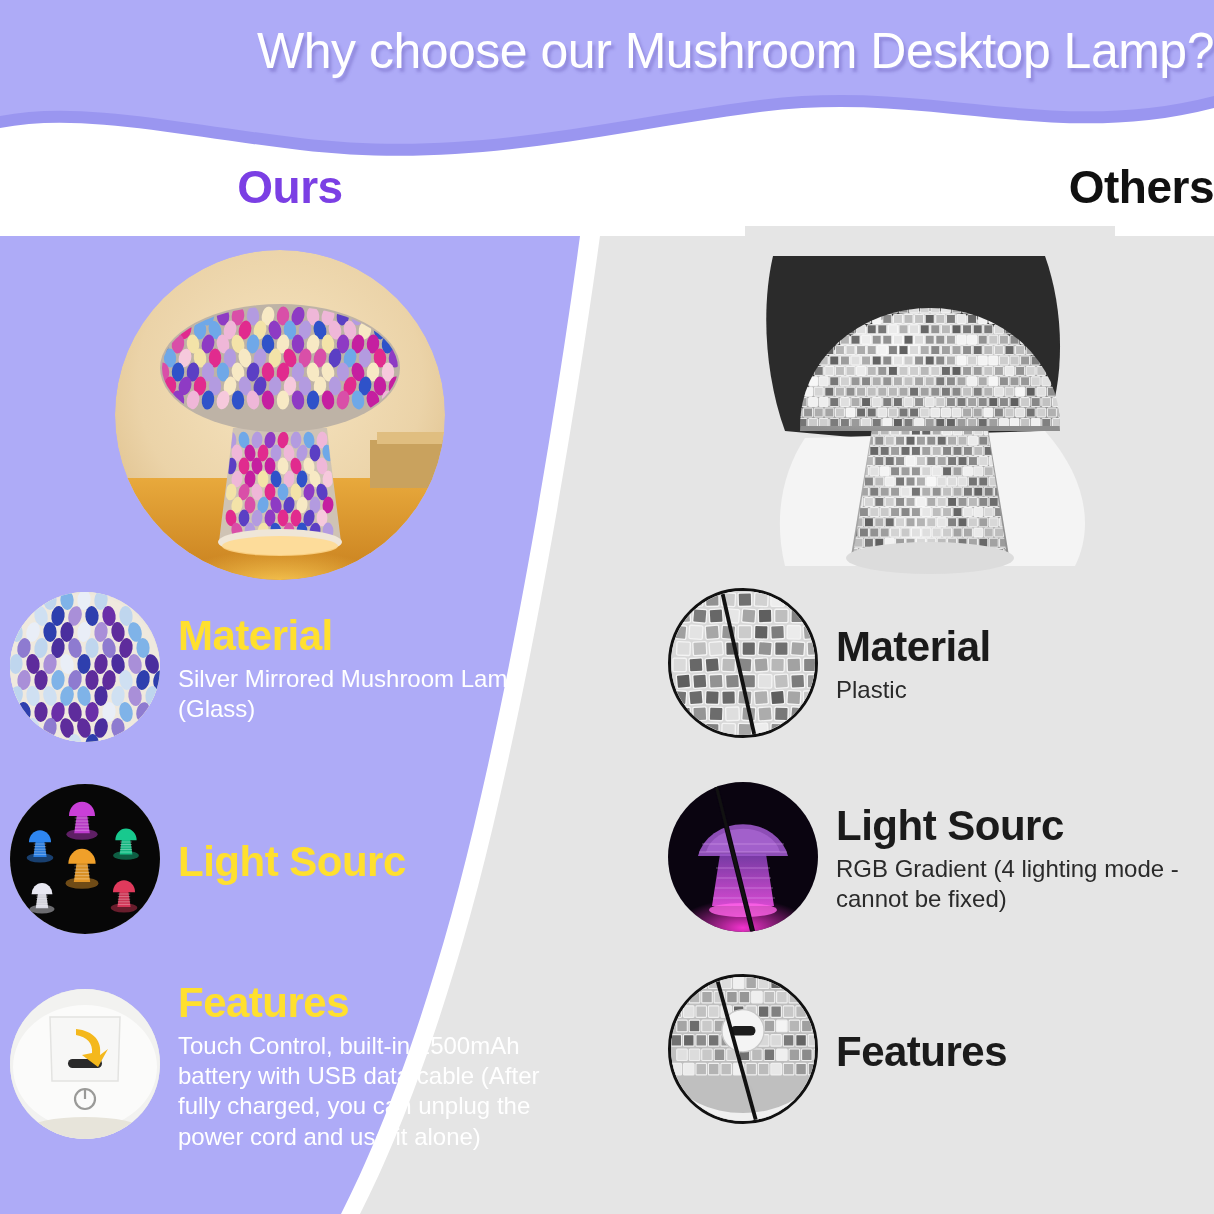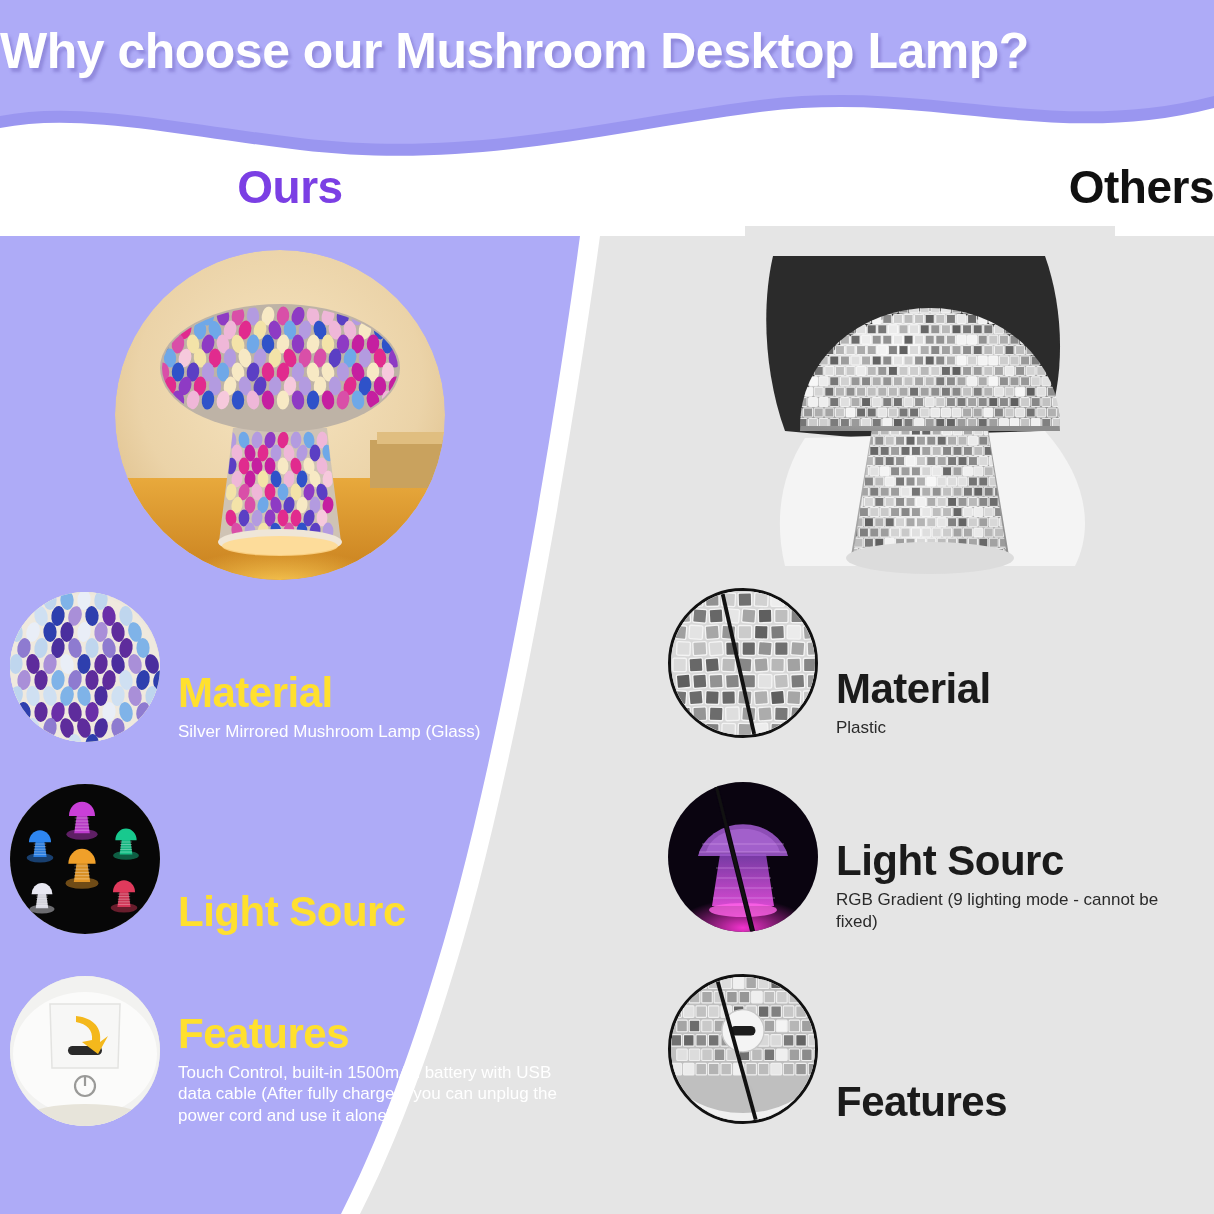--- a/index.html
+++ b/index.html
@@ -9,22 +9,22 @@
     background:#ffffff;
     overflow:hidden;
   }
   #page { position:relative; width:1214px; height:1214px; background:#ffffff; overflow:hidden; }
 
   
   .header-wrap { position:absolute; left:0; top:0; width:1214px; height:160px; }
   .header-wrap svg { display:block; width:1214px; height:160px; }
   .header-title {
     position:absolute; left:0; top:22px; width:1214px;
-    text-align:left;
-    font-size:50px; font-weight:bold; color:#ffffff;
+    text-align:right;
+    font-size:50px; font-weight:normal; color:#ffffff;
     letter-spacing:-0.5px;
     text-shadow:3px 4px 3px rgba(110,100,190,0.45);
     white-space:nowrap;
   }
 
   
   .col-heads { position:absolute; left:0; top:160px; width:1214px; height:76px;text-decoration:underline; }
   .col-head { position:absolute; top:0; font-size:46px; font-weight:bold; letter-spacing:-0.5px; }
   .col-head.ours   { left:0; width:580px; text-align:center; color:#7B3FE4; }
   .col-head.others { left:634px; width:580px; text-align:right; color:#111111; }
@@ -41,31 +41,31 @@
   .hero-left {
     position:absolute; left:115px; top:14px; width:330px; height:330px;
     border-radius:50%; overflow:hidden;
   }
   .hero-right {
     position:absolute; left:105px; top:-10px; width:370px; height:370px;
     overflow:hidden;
   }
 
   
-  .frow { position:absolute; display:flex; align-items:flex-end; }
+  .frow { position:absolute; display:flex; align-items:center; }
   .fthumb {
     width:150px; height:150px; border-radius:50%; overflow:hidden;
     flex:0 0 150px; position:relative; background:#ddd;
   }
   .fthumb.bordered { border:3px solid #111; }
   .ftext { margin-left:18px; padding-top:6px; }
   .fhead {
     font-size:42px; font-weight:bold; line-height:1.02; letter-spacing:-0.5px;
   }
-  .fbody { font-size:17px; line-height:1.26; margin-top:6px; }
+  .fbody { font-size:24px; line-height:1.26; margin-top:6px; }
 
   .panel-left  .fhead { color:#FFE02E; }
   .panel-left  .fbody { color:#ffffff; }
   .panel-right .fhead { color:#1b1b1b; }
   .panel-right .fbody { color:#2a2a2a; }
 
   
   .row-l1 { left:10px; top:356px; }
   .row-l2 { left:10px; top:548px; }
   .row-l3 { left:10px; top:740px; }
@@ -1235,21 +1235,21 @@
               <line x1="47" y1="106" x2="105" y2="106"></line>
               <line x1="45" y1="116" x2="107" y2="116"></line>
             </g>
             <ellipse cx="75" cy="128" rx="34" ry="7" fill="#FF63E8" opacity="0.8"></ellipse>
             <line x1="46" y1="-5" x2="86" y2="155" stroke="#0A0410" stroke-width="5"></line>
             <line x1="46" y1="-5" x2="86" y2="155" stroke="#111" stroke-width="3"></line>
           </svg>
         </div>
         <div class="ftext">
           <div class="fhead">Light Sourc</div>
-          <div class="fbody">RGB Gradient (9 lighting mode - cannot be fixed)</div>
+          <div class="fbody">RGB Gradient (4 lighting mode - cannot be fixed)</div>
         </div>
       </div>
 
       <div class="frow row-r3">
         <div class="fthumb bordered">
           <svg viewBox="0 0 150 150">
             <rect width="150" height="150" fill="#BFBFBF"></rect>
             <g id="baseTiles">
                 <rect x="0" y="0" width="11" height="12" rx="1" fill="rgb(234,234,234)" stroke="#EFEFEF" stroke-width="1.2"></rect>
                 <rect x="13" y="0" width="11" height="12" rx="1" fill="rgb(142,142,142)" stroke="#EFEFEF" stroke-width="1.2"></rect>

